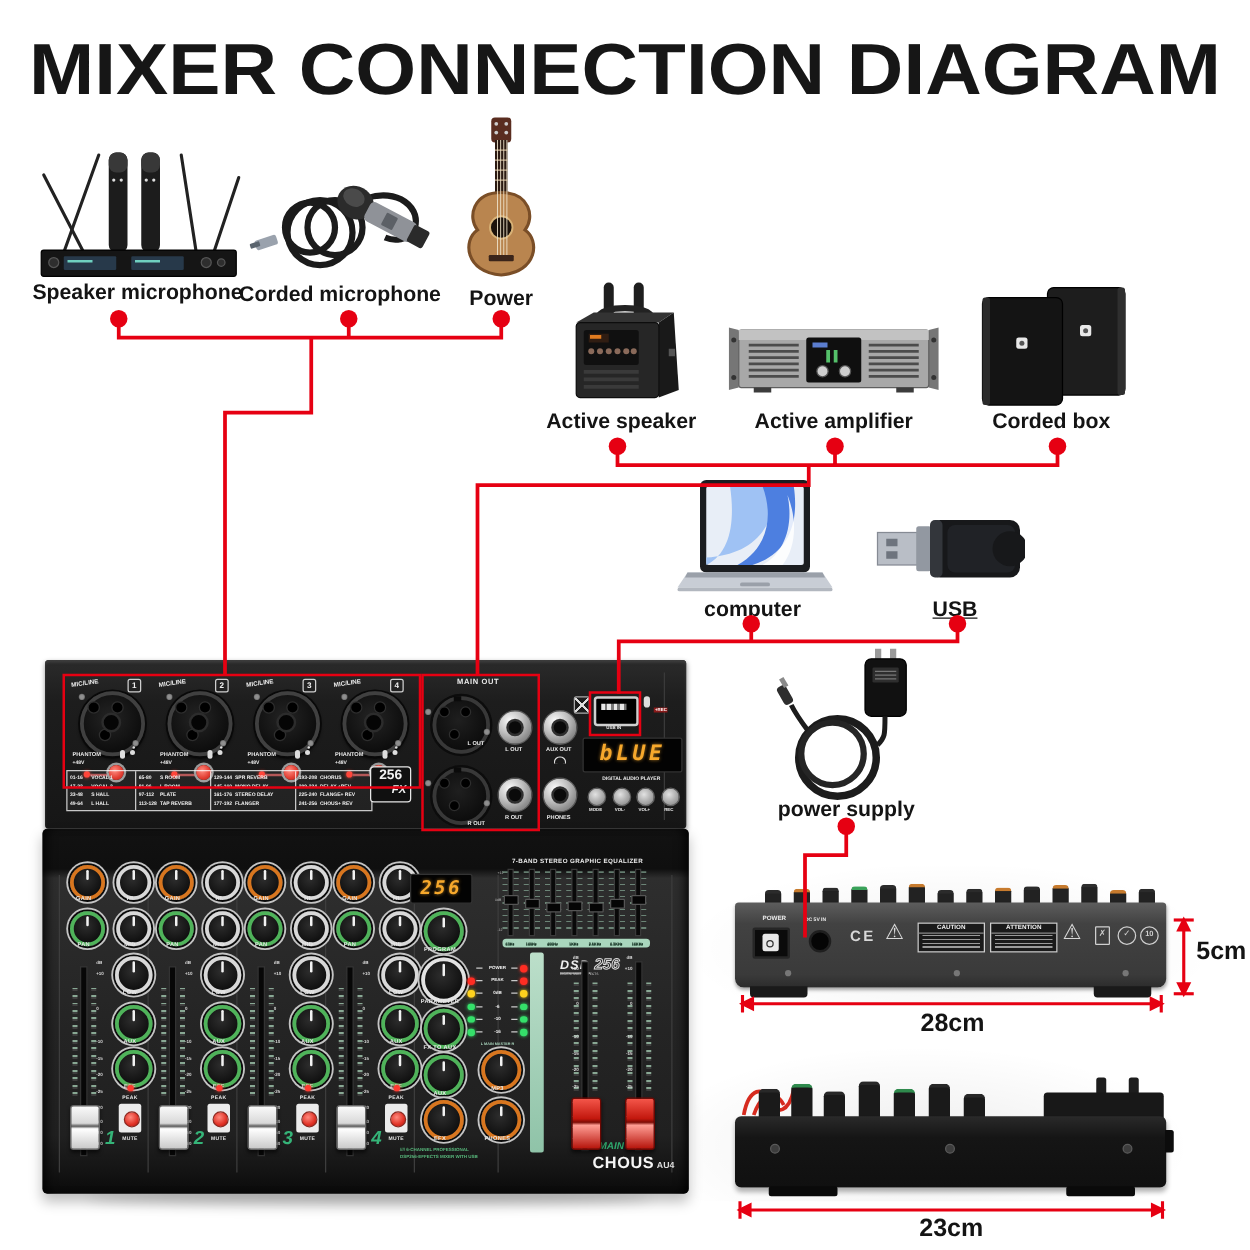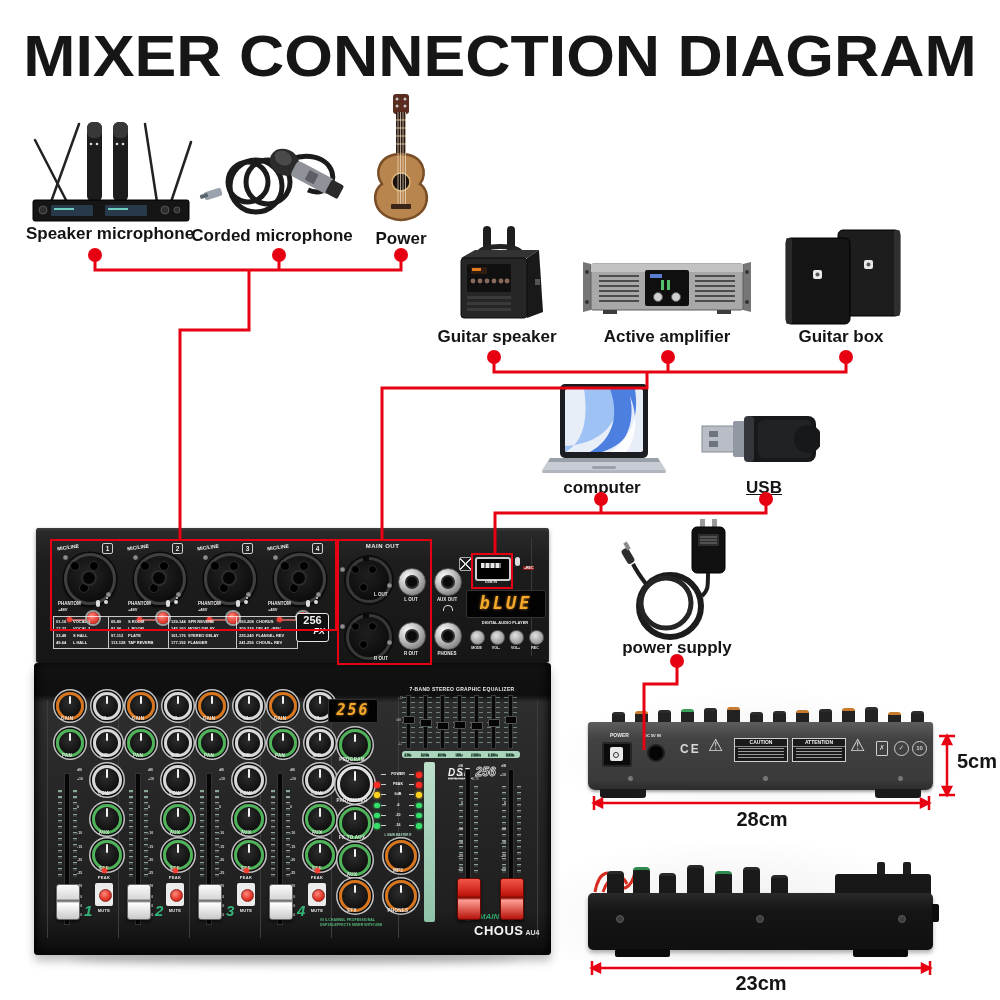--- a/index.html
+++ b/index.html
@@ -260,23 +260,23 @@
       <circle cx="54" cy="85" r="25" fill="none" stroke="#252525" stroke-width="5"></circle>
       <path d="M34,66 C28,58 24,52 21,46" stroke="#1c1c1c" stroke-width="4" fill="none"></path>
       <rect x="12" y="30" width="8" height="16" rx="3" fill="#2e2e2e" transform="rotate(-30 16 38)"></rect>
       <rect x="13" y="24" width="4" height="8" fill="#8a8a8a" transform="rotate(-30 15 28)"></rect>
     </svg>
   </figure>
 
   <div class="dev-label" style="left:110px;top:224px;">Speaker microphone</div>
   <div class="dev-label" style="left:272px;top:226px;">Corded microphone</div>
   <div class="dev-label" style="left:401px;top:229px;">Power</div>
-  <div class="dev-label" style="left:497px;top:327px;">Guitar speaker</div>
+  <div class="dev-label" style="left:497px;top:327px;">Active speaker</div>
   <div class="dev-label" style="left:667px;top:327px;">Active amplifier</div>
-  <div class="dev-label" style="left:841px;top:327px;">Guitar box</div>
+  <div class="dev-label" style="left:841px;top:327px;">Corded box</div>
   <div class="dev-label" style="left:602px;top:478px;">computer</div>
   <div class="dev-label" style="left:764px;top:478px;text-decoration:underline;">USB</div>
   <div class="dev-label" style="left:677px;top:638px;">power supply</div>
 
   <div class="dim-label" style="left:957px;top:750px;">5cm</div>
   <div class="dim-label" style="left:762px;top:808px;transform:translateX(-50%);">28cm</div>
   <div class="dim-label" style="left:761px;top:972px;transform:translateX(-50%);">23cm</div>
 
   <svg class="wires">
     <g stroke="#e60012" stroke-width="3" fill="none">

